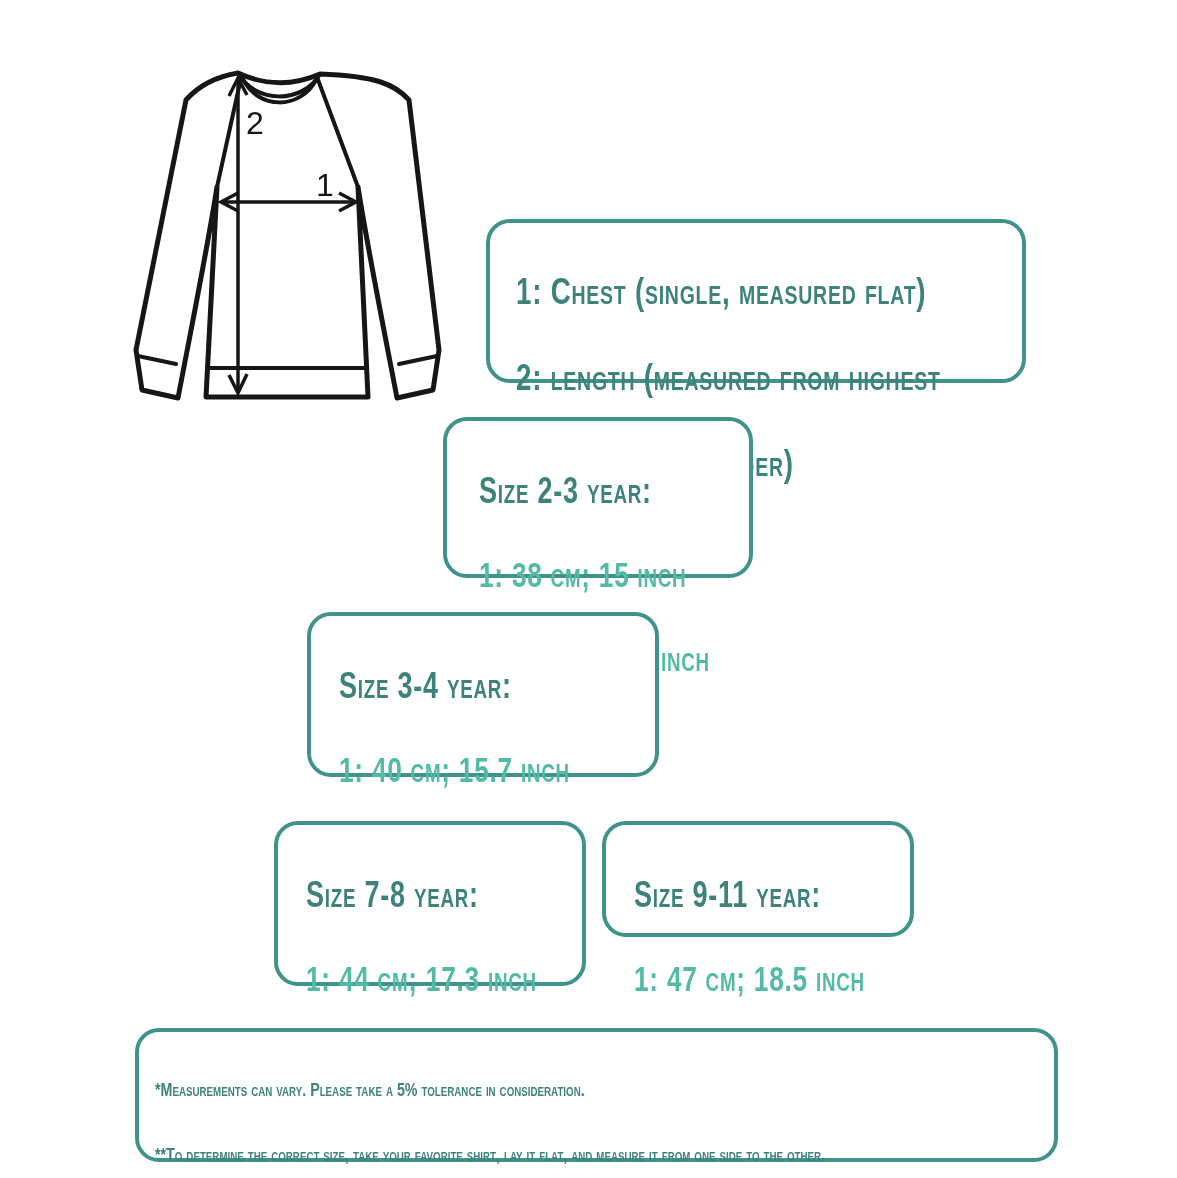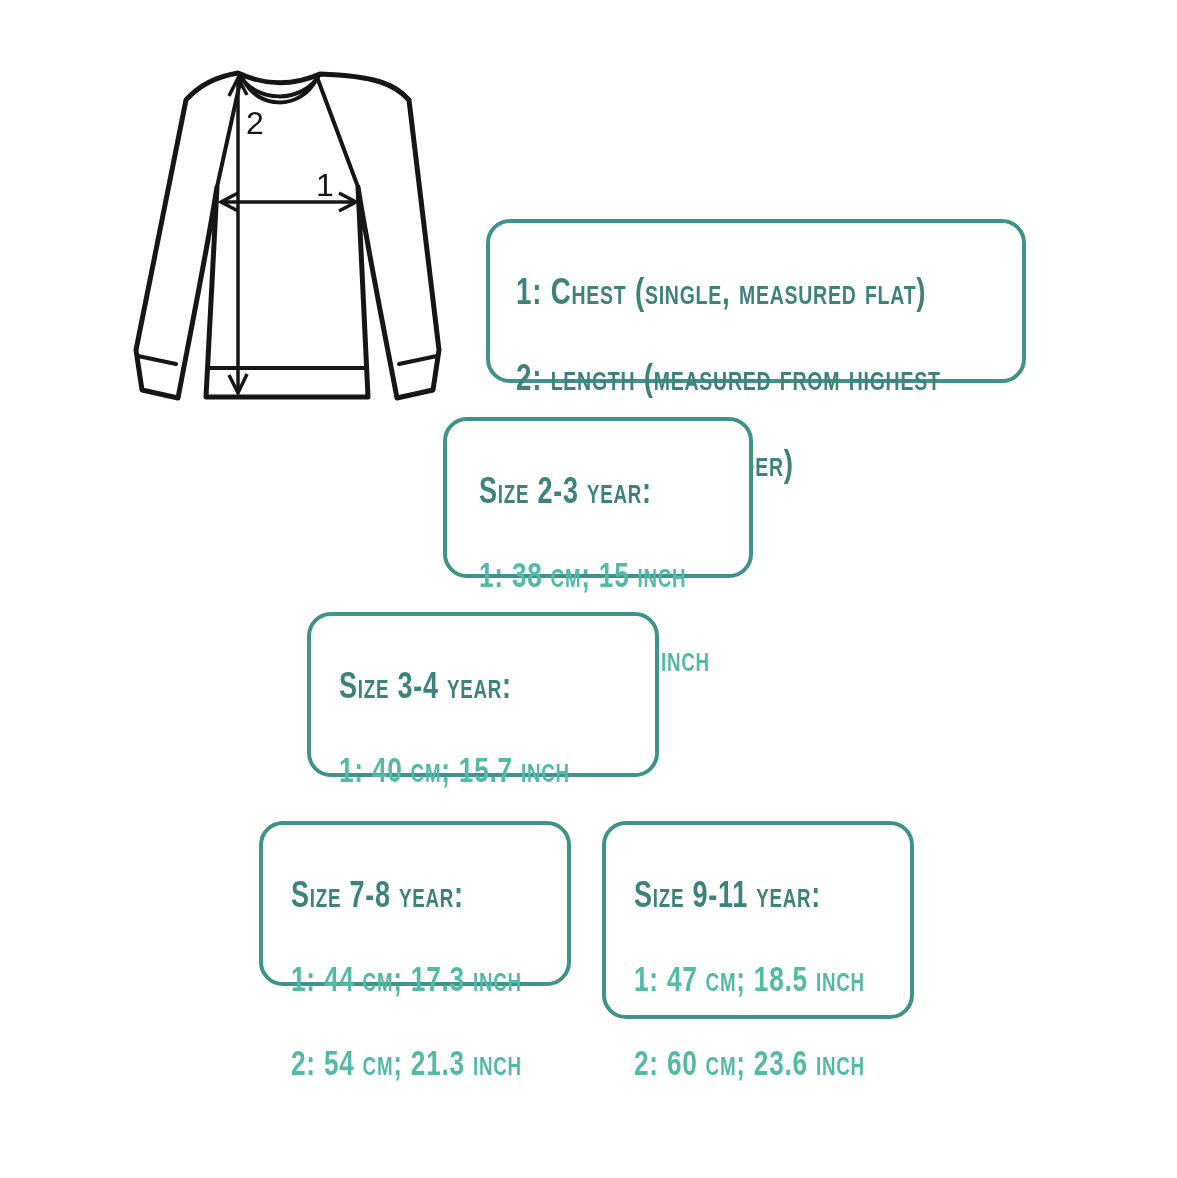--- a/index.html
+++ b/index.html
@@ -31,22 +31,22 @@
   .legend-line{
     font-size:37px;font-weight:700;line-height:50px;font-variant:small-caps;
     letter-spacing:1px;color:var(--heading-text);
   }
   .legend-indent{margin-left:58px;}
   
   .size-box{padding:10px 28px;}
   .pos-s23{left:443px;top:417px;width:310px;height:161px;padding-left:32px;}
   .pos-s34{left:259px;top:612px;width:352px;height:165px;margin-left:48px;}
   .pos-s56{left:602px;top:612px;width:312px;height:165px;}
-  .pos-s78{left:259px;top:821px;width:312px;height:165px;}
-  .pos-s911{left:602px;top:821px;width:312px;height:198px;}
+  .pos-s78{left:274px;top:821px;width:312px;height:165px;}
+  .pos-s911{left:602px;top:821px;width:312px;height:116px;}
   .size-title{
     font-size:36px;font-weight:700;line-height:48px;font-variant:small-caps;
     letter-spacing:1px;color:var(--heading-text);
   }
   .size-line{
     font-size:35px;font-weight:700;line-height:48px;font-variant:small-caps;
     letter-spacing:1px;color:var(--measure-text);
   }
   
   .notes-box{left:135px;top:1028px;width:923px;height:134px;padding:7px 16px;}
@@ -139,14 +139,22 @@
   </div>
 
   <div class="box size-box pos-s911">
     <div class="inner">
       <div class="size-title">Size 9-11 year:</div>
       <div class="size-line">1: 47 cm; 18.5 inch</div>
       <div class="size-line">2: 60 cm; 23.6 inch</div>
     </div>
   </div>
 
+  <div class="box notes-box">
+    <div class="inner">
+      <div class="note-line">*Measurements can vary. Please take a 5% tolerance in consideration.</div>
+      <div class="note-line">**To determine the correct size, take your favorite shirt, lay it flat, and measure it from one side to the other.</div>
+      
+      
+    </div>
+  </div>
 
 </div>
 
 </body></html>

